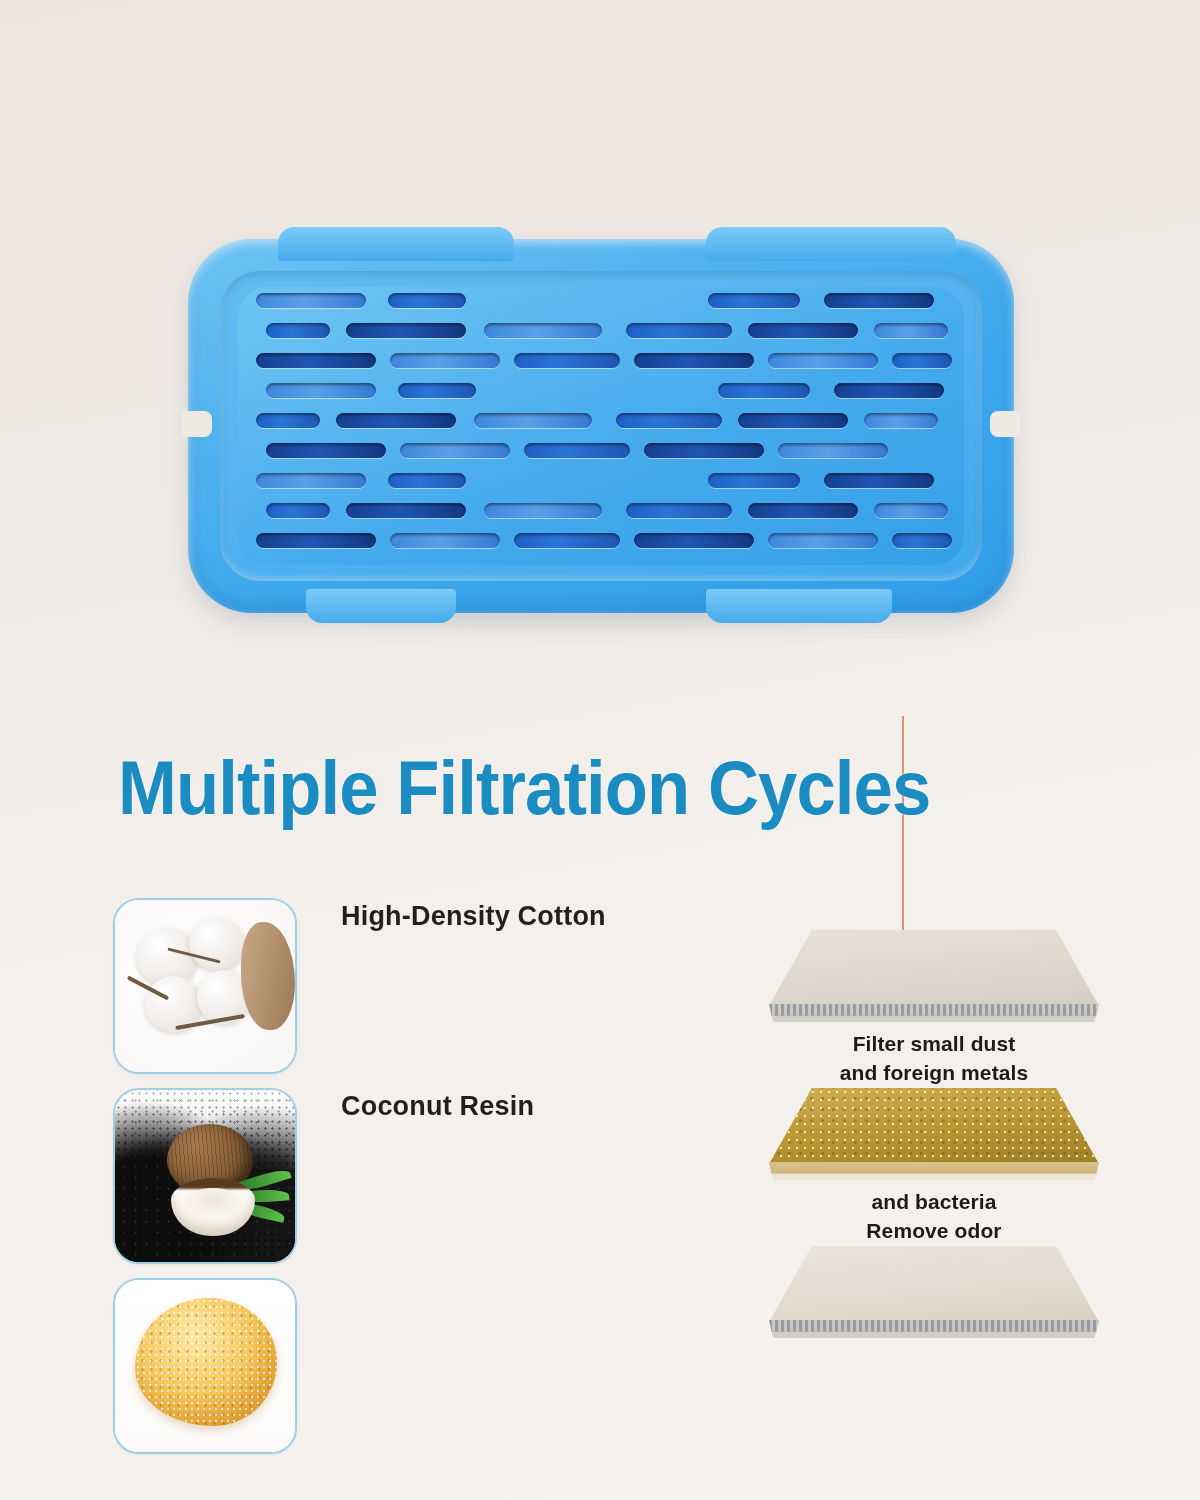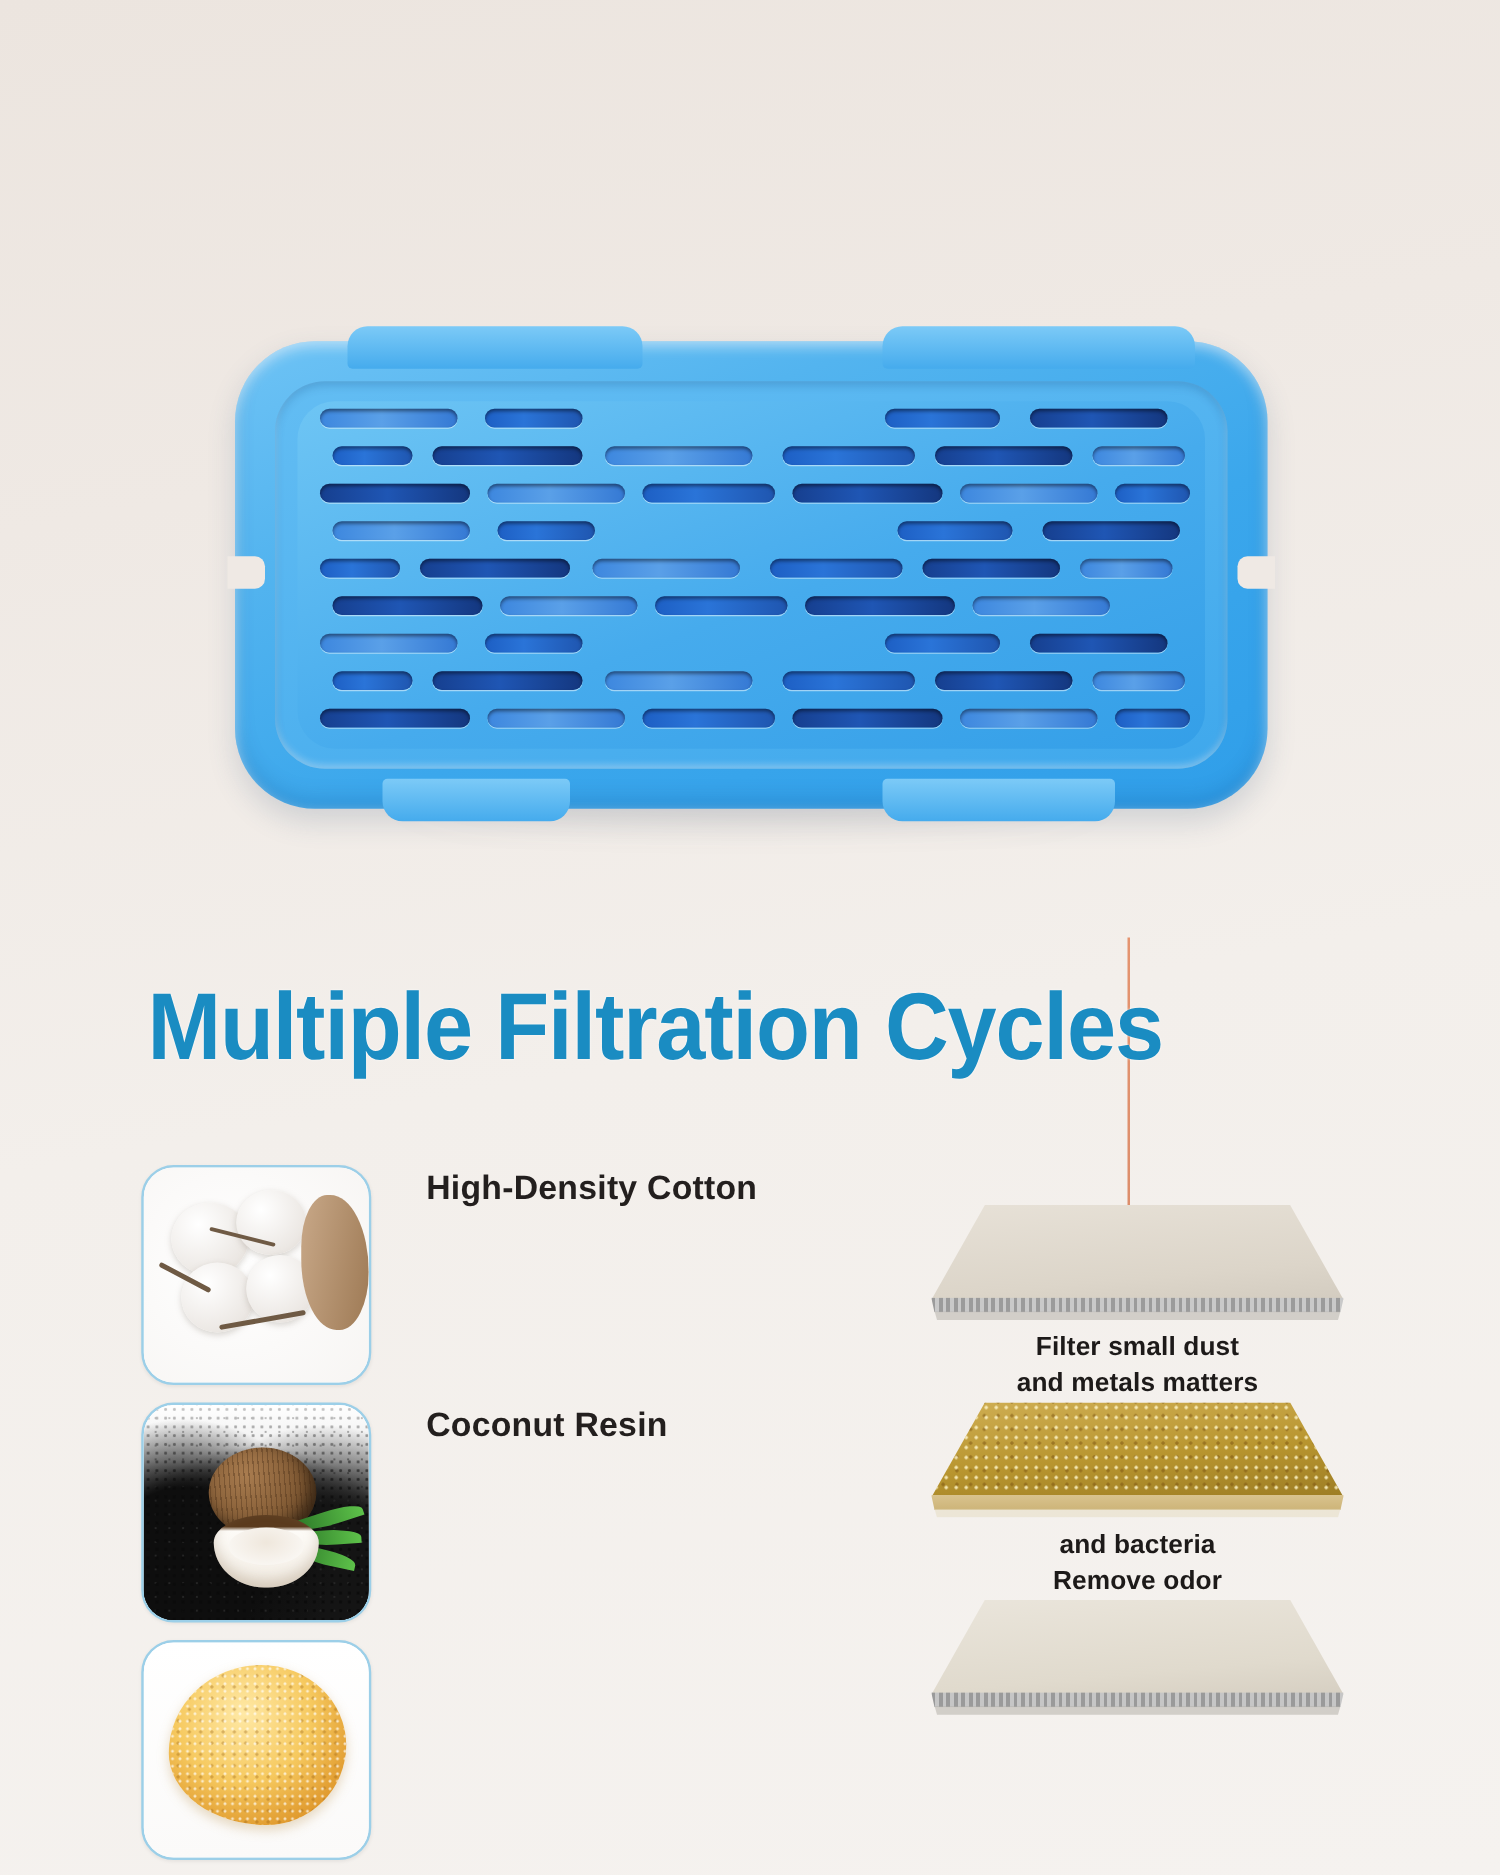--- a/index.html
+++ b/index.html
@@ -2,21 +2,21 @@
 <html><head>
 <meta charset="utf-8">
 <style>
   html,body{margin:0;padding:0;}
   body{
     width:1200px;height:1500px;
     background:linear-gradient(170deg,#ece5df 0%,#efe9e4 25%,#f3efeb 55%,#f5f2ef 100%);
     font-family:"Liberation Sans","DejaVu Sans",sans-serif;
     overflow:hidden;position:relative;
   }
-  .stage{position:absolute;inset:0;margin-top:34px;}
+  .stage{position:absolute;inset:0;}
 
   
   .product-wrap{position:absolute;left:186px;top:225px;width:830px;height:410px;}
   .prod-shadow{
     position:absolute;left:20px;top:30px;width:790px;height:370px;border-radius:70px;
     background:radial-gradient(ellipse at 50% 60%,rgba(120,105,95,.18),rgba(120,105,95,0) 68%);
     filter:blur(14px);
   }
   .cartridge{
     position:absolute;left:0;top:0;width:830px;height:400px;
@@ -122,21 +122,21 @@
   .resin-pile{position:absolute;left:20px;top:18px;width:142px;height:128px;
     border-radius:52% 48% 45% 55%/55% 50% 50% 45%;
     background:radial-gradient(circle at 42% 30%,#ffe9a6,#f6c95f 45%,#e09a2e 78%,#c9822a 100%);
     box-shadow:0 4px 9px rgba(190,150,80,.35);}
   .resin-grain{position:absolute;inset:0;border-radius:inherit;opacity:.8;
     background-image:radial-gradient(rgba(255,255,255,.85) .9px,transparent 1.4px),
                      radial-gradient(rgba(150,95,20,.45) 1px,transparent 1.5px);
     background-size:6px 6px,9px 9px;background-position:0 0,3px 4px;}
 
   
-  .slab-col{position:absolute;left:700px;top:930px;width:420px;}
+  .slab-col{position:absolute;left:724px;top:930px;width:420px;}
   .slab-block{position:relative;}
   .slab{position:relative;width:330px;height:92px;margin:0 auto;}
   .slab-top{
     position:absolute;left:0;top:0;width:100%;height:76px;
     clip-path:polygon(13% 0%,87% 0%,100% 100%,0% 100%);
   }
   .slab-edge{
     position:absolute;left:0;bottom:6px;width:100%;height:12px;
     clip-path:polygon(0% 0%,100% 0%,99.2% 100%,0.8% 100%);
   }
@@ -291,21 +291,21 @@
   <div class="slab-col">
 
     <div class="slab-block sk-cotton">
       <div class="slab">
         <div class="slab-top"></div>
         <div class="slab-edge"></div>
         <div class="slab-cap"></div>
       </div>
       <div class="cap-text">
         <div>Filter small dust</div>
-        <div>and metals matters</div>
+        <div>and foreign metals</div>
       </div>
     </div>
 
     <div class="slab-block sk-resin">
       <div class="slab">
         <div class="slab-top"></div>
         <div class="slab-edge"></div>
         <div class="slab-cap"></div>
       </div>
       <div class="cap-text">

